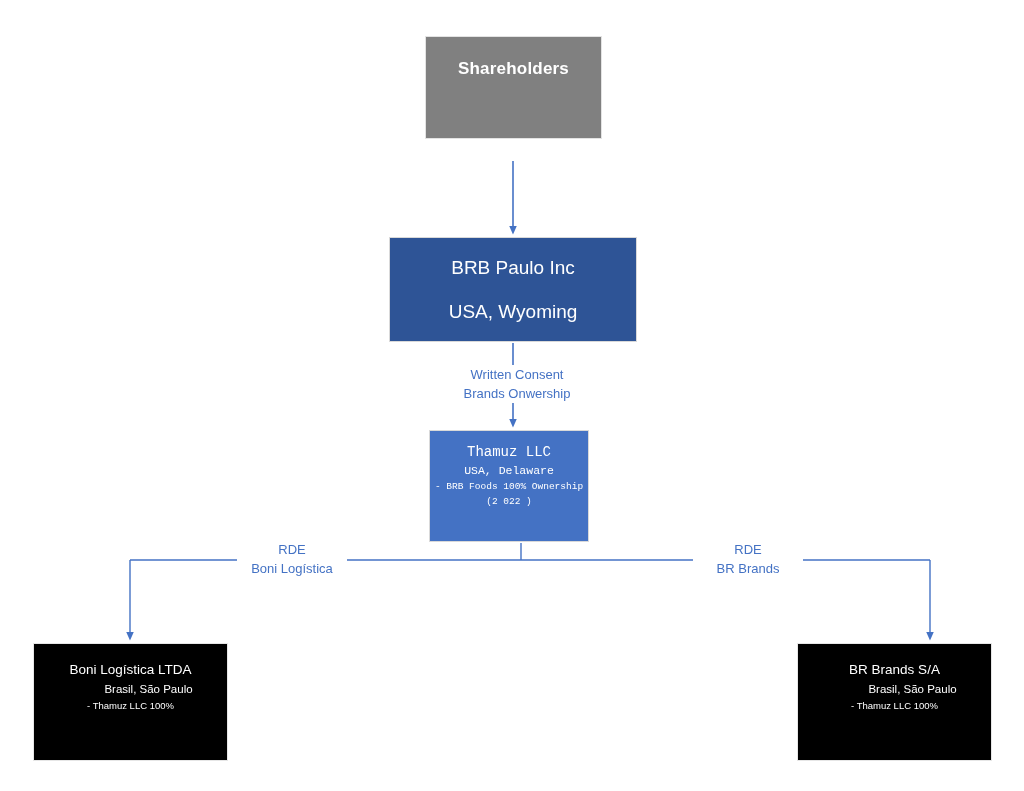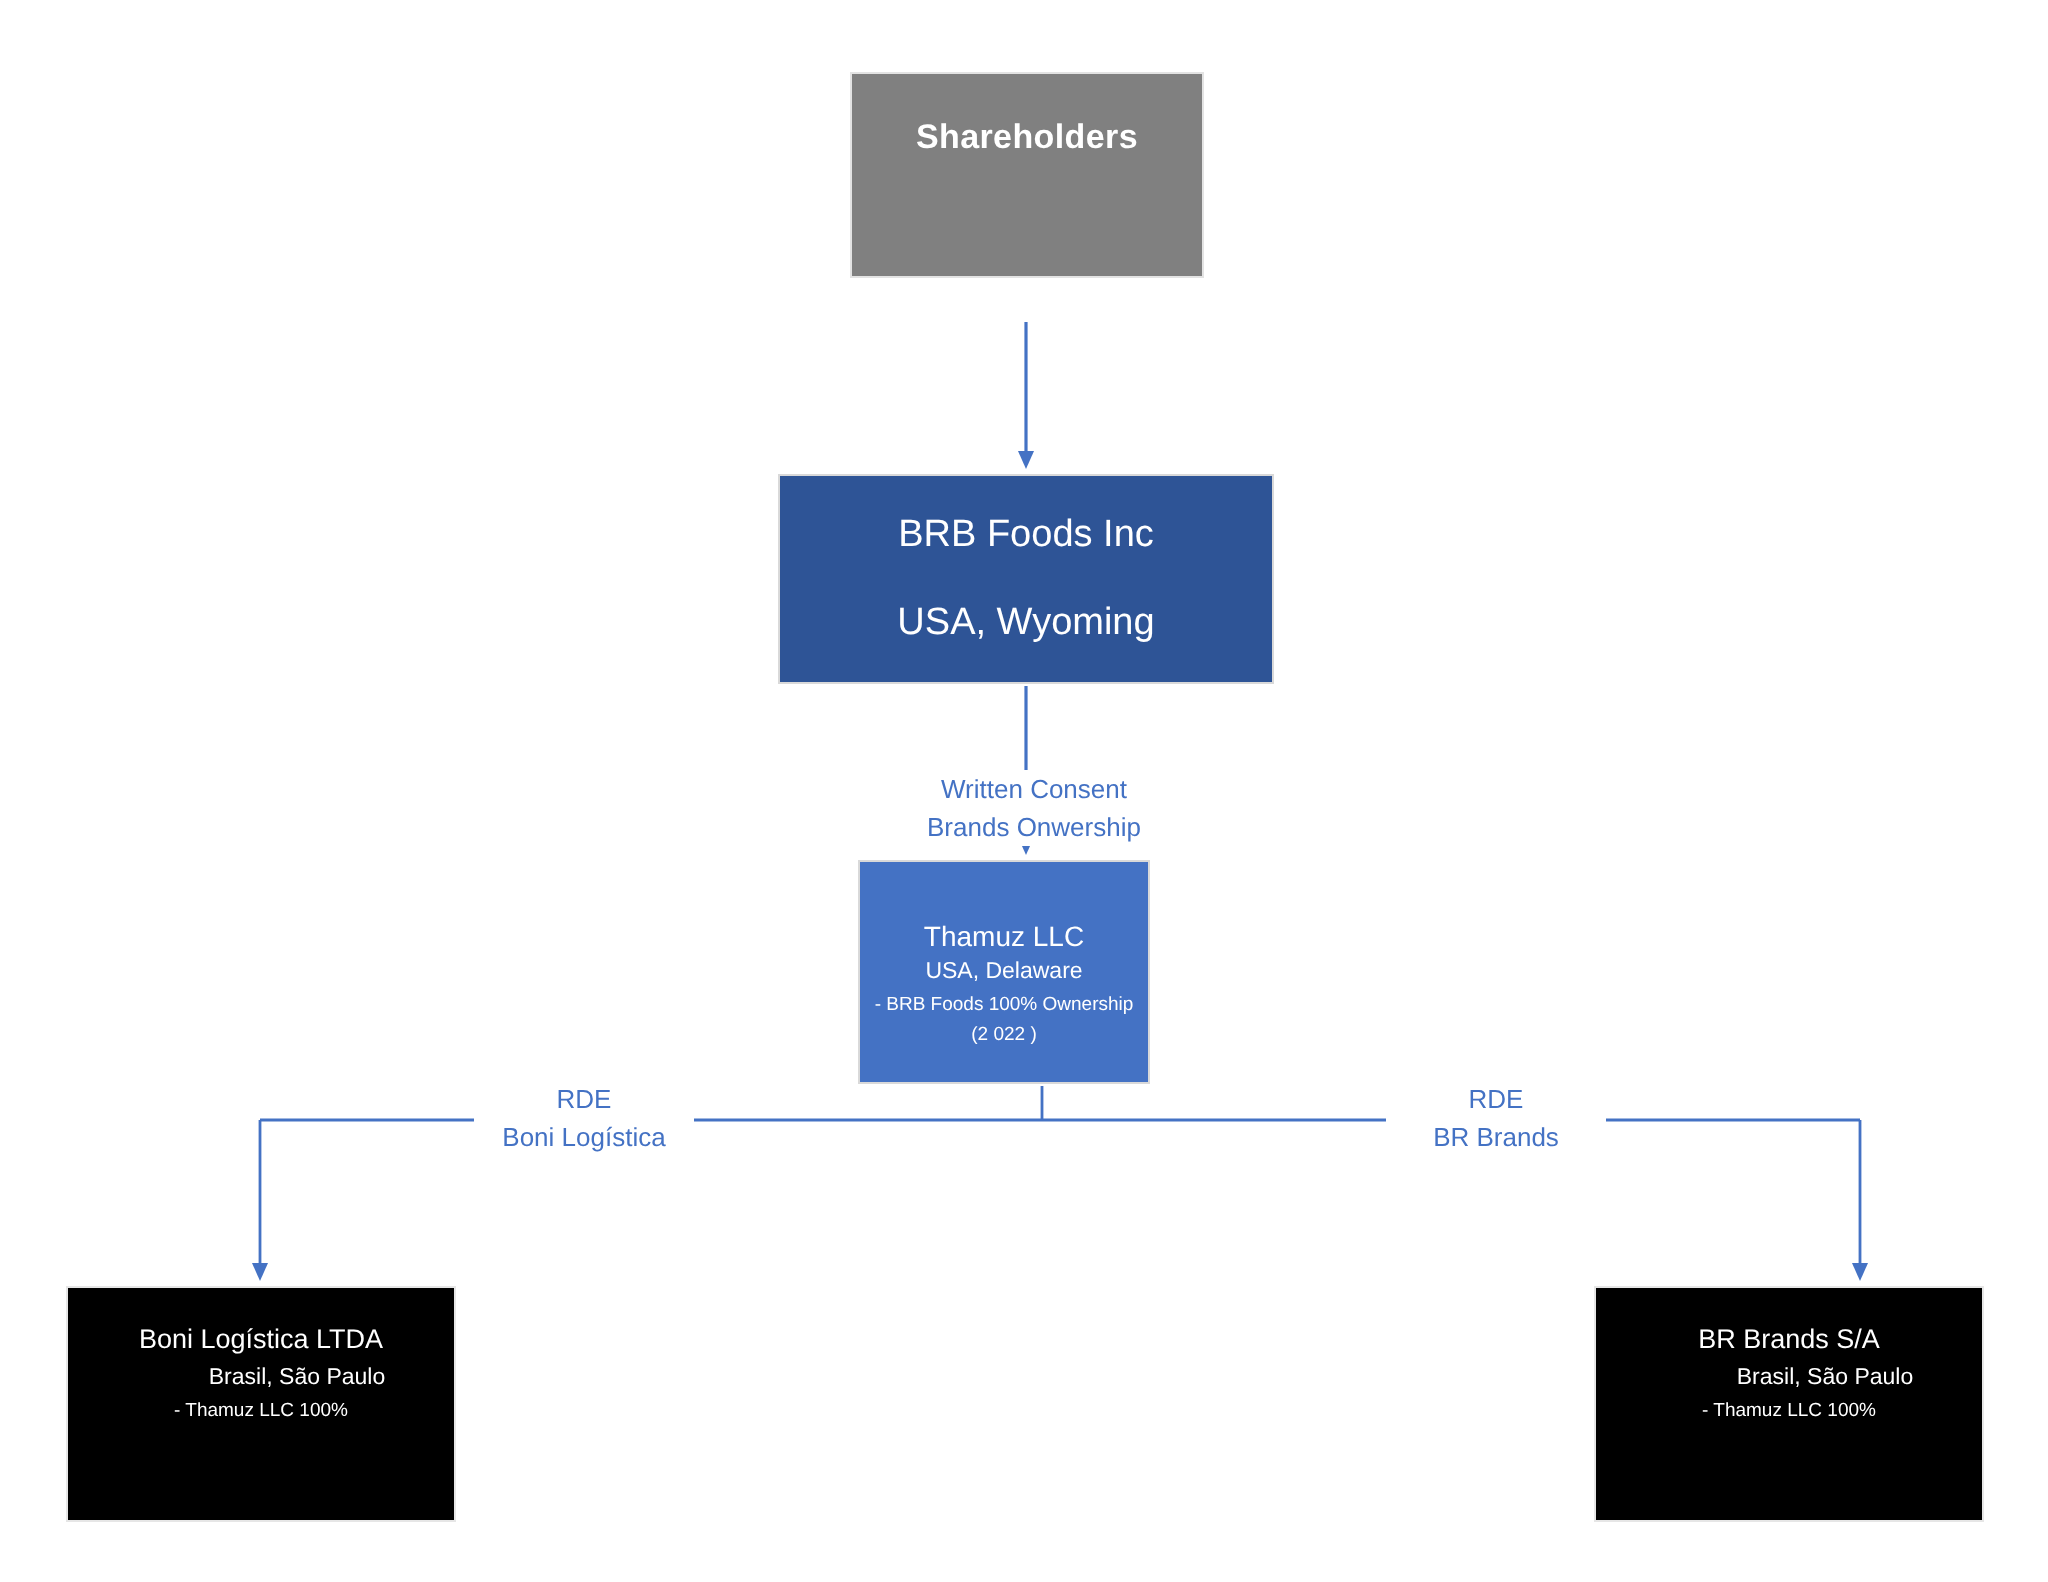--- a/index.html
+++ b/index.html
@@ -55,26 +55,27 @@
     border: 1px solid #d9d9d9;
     justify-content: center;
     gap: 22px;
   }
   .node-brb .title { font-size: 19px; }
   .node-brb .sub   { font-size: 19px; }
   
   .node-thamuz {
     left: 429px;
     top: 430px;
-    width: 146px;
+    width: 160px;
     height: 112px;
     background: #4472C4;
     border: 1px solid #d9d9d9;
-    justify-content: center;
+    justify-content: flex-start;
     padding-top: 12px;
+    font-family: Liberation Mono, monospace;
   }
   .node-thamuz .title { font-size: 14px; line-height: 19px; }
   .node-thamuz .sub   { font-size: 11.5px; line-height: 17px; }
   .node-thamuz .note  { font-size: 9.5px; line-height: 15px; }
   
   .node-sub {
     width: 195px;
     height: 118px;
     background: #000000;
     border: 1px solid #e6e6e6;
@@ -96,21 +97,21 @@
     color: #4472C4;
     text-align: center;
     font-size: 13px;
     line-height: 19px;
     white-space: nowrap;
   }
   .edge-label .l1 { display: block; }
   .edge-label .l2 { display: block; }
   .label-consent {
     left: 452px;
-    top: 385px;
+    top: 365px;
     width: 130px;
   }
   .label-rde-left {
     left: 237px;
     top: 540px;
     width: 110px;
   }
   .label-rde-right {
     left: 693px;
     top: 540px;
@@ -149,21 +150,21 @@
     <line x1="130" y1="560" x2="130" y2="636" stroke="#4472C4" stroke-width="1.4" marker-end="url(#arrowblue)"></line>
 
     <line x1="930" y1="560" x2="930" y2="636" stroke="#4472C4" stroke-width="1.4" marker-end="url(#arrowblue)"></line>
   </svg>
 
   <div class="node node-shareholders">
     <span class="title">Shareholders</span>
   </div>
 
   <div class="node node-brb">
-    <span class="title">BRB Foods Inc</span>
+    <span class="title">BRB Paulo Inc</span>
     <span class="sub">USA, Wyoming</span>
   </div>
 
   <div class="edge-label label-consent">
     <span class="l1">Written Consent</span>
     <span class="l2">Brands Onwership</span>
   </div>
 
   <div class="node node-thamuz">
     <span class="title">Thamuz LLC</span>

